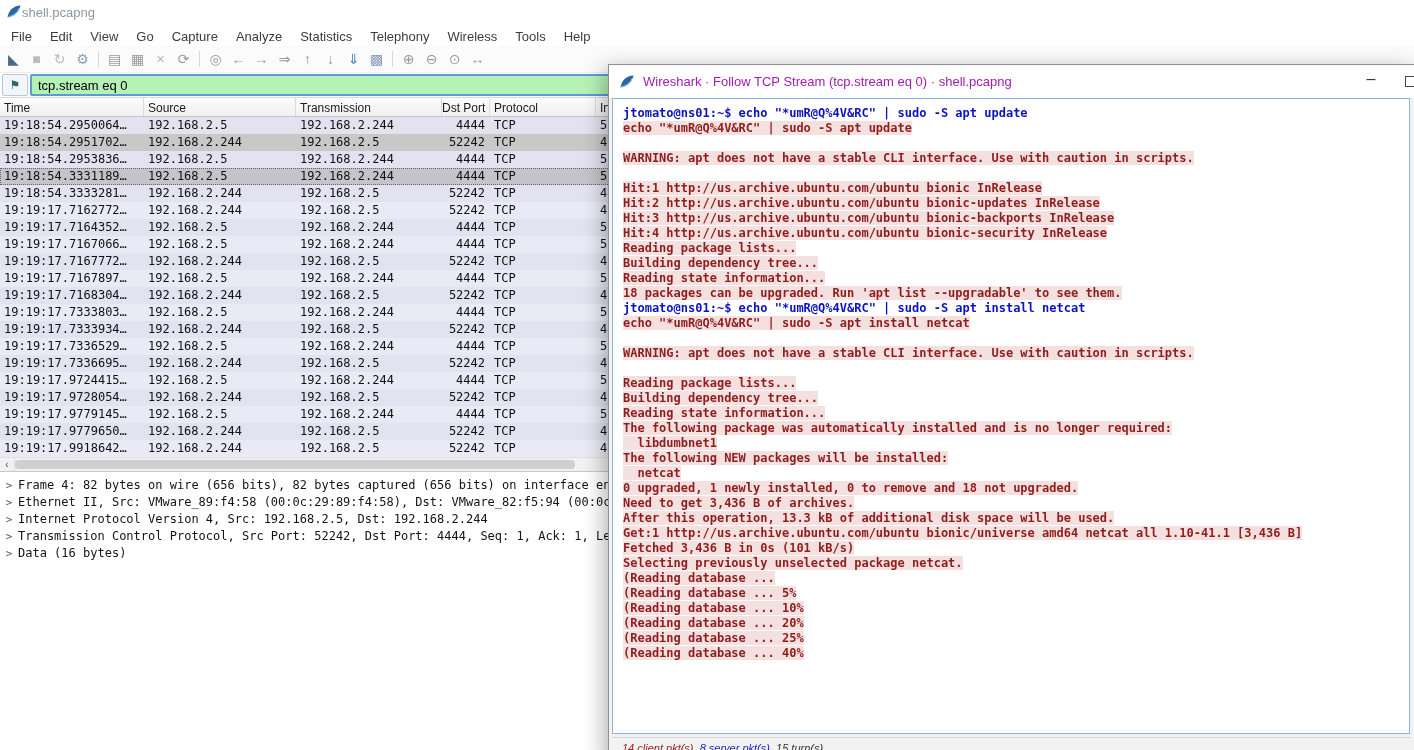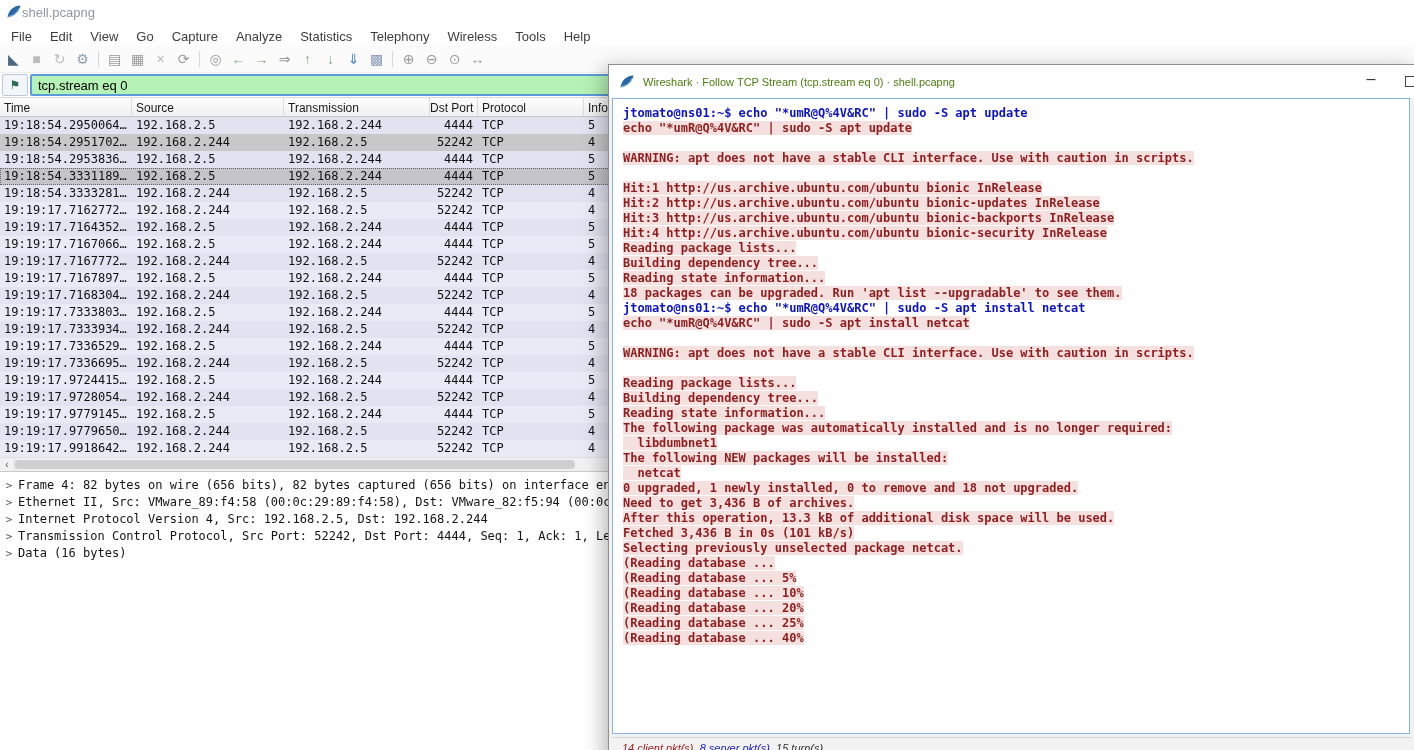--- a/index.html
+++ b/index.html
@@ -29,39 +29,39 @@
   .hcell{padding:3px 0 0 4px;border-right:1px solid #dcdcdc;box-sizing:border-box;overflow:hidden;white-space:nowrap}
   .hcell.c3{text-align:right;padding-right:5px;padding-left:0}
 
   .pl-body{font-family:"DejaVu Sans Mono",monospace;font-size:12px;color:#101010}
   .prow{height:17px;display:flex;line-height:17px;white-space:nowrap}
   .prow.even{background:#e2e2f0}
   .prow.odd{background:#eaeaf6}
   .prow.sel{background:#c8c8c8}
   .prow.cur{background:#c4c4ca;outline:1px dotted #666;outline-offset:-1px}
   .pcell{padding-left:4px;box-sizing:border-box;overflow:hidden}
-  .c0{width:132px}.c1{width:152px}.c2{width:146px}
+  .c0{width:144px}.c1{width:152px}.c2{width:146px}
   .c3{width:48px;text-align:right;padding-right:5px;padding-left:0}
   .c4{width:106px}.c5{flex:1}
 
   .hscroll{height:14px;background:#f1f1f1;border-top:1px solid #e0e0e0;position:relative;box-sizing:border-box}
   .hs-arrow{position:absolute;left:0;top:0;width:14px;height:13px;border-right:1px solid #dcdcdc;
             color:#555;font-size:10px;text-align:center;line-height:13px}
   .hs-thumb{position:absolute;left:15px;top:2px;width:560px;height:9px;background:#cfcfcf;border-radius:4px}
 
   .details{border-top:1px solid #c9c9c9;background:#fff;padding-top:5px;height:281px;box-sizing:border-box;
            font-family:"DejaVu Sans Mono",monospace;font-size:12px;color:#141414;overflow:hidden}
   .dline{height:17px;line-height:17px;white-space:nowrap}
   .dline .tw{display:inline-block;width:18px;text-align:center;color:#555;font-size:11px}
 
   
   .dialog{position:absolute;left:608px;top:64px;width:807px;height:700px;background:#f2f2f2;
           border:1px solid #8f8f8f;box-shadow:-4px 5px 20px rgba(0,0,0,.30);overflow:hidden;box-sizing:border-box}
   .dlg-title{height:33px;background:#fff;display:flex;align-items:center;gap:8px;padding-left:10px;box-sizing:border-box}
-  .dlg-title-text{font-size:11px;color:#4d7c0f}
+  .dlg-title-text{font-size:13px;color:#a21caf}
   .dlg-btn-min{position:absolute;top:0;left:742px;width:40px;height:32px;text-align:center;line-height:28px;font-size:16px;color:#333}
   .dlg-btn-max{position:absolute;top:0;left:782px;width:40px;height:32px;display:flex;align-items:center;justify-content:center}
   .max-box{width:10px;height:9px;border:1px solid #444}
 
   .stream-area{position:absolute;left:3px;top:33px;width:calc(100% - 7px);height:636px;background:#fff;
                border:1px solid #8ab4dd;box-sizing:border-box;padding:7px 0 0 10px;overflow:hidden;
                font-family:"DejaVu Sans Mono",monospace;font-size:12px;font-weight:bold;line-height:15px}
   .sline{white-space:pre;height:15px}
   .sline .cli{color:#8f1d1d;background:#f5e0e0}
   .sline .srv{color:#0b12c4}
@@ -354,20 +354,21 @@
         <div class="sline"><span class="cli">Reading package lists...</span></div>
         <div class="sline"><span class="cli">Building dependency tree...</span></div>
         <div class="sline"><span class="cli">Reading state information...</span></div>
         <div class="sline"><span class="cli">The following package was automatically installed and is no longer required:</span></div>
         <div class="sline"><span class="cli">  libdumbnet1</span></div>
         <div class="sline"><span class="cli">The following NEW packages will be installed:</span></div>
         <div class="sline"><span class="cli">  netcat</span></div>
         <div class="sline"><span class="cli">0 upgraded, 1 newly installed, 0 to remove and 18 not upgraded.</span></div>
         <div class="sline"><span class="cli">Need to get 3,436 B of archives.</span></div>
         <div class="sline"><span class="cli">After this operation, 13.3 kB of additional disk space will be used.</span></div>
+        <div class="sline"><span class="cli">Get:1 http://us.archive.ubuntu.com/ubuntu bionic/universe amd64 netcat all 1.10-41.1 [3,436 B]</span></div>
         <div class="sline"><span class="cli">Fetched 3,436 B in 0s (101 kB/s)</span></div>
         <div class="sline"><span class="cli">Selecting previously unselected package netcat.</span></div>
         <div class="sline"><span class="cli">(Reading database ...</span></div>
         <div class="sline"><span class="cli">(Reading database ... 5%</span></div>
         <div class="sline"><span class="cli">(Reading database ... 10%</span></div>
         <div class="sline"><span class="cli">(Reading database ... 20%</span></div>
         <div class="sline"><span class="cli">(Reading database ... 25%</span></div>
         <div class="sline"><span class="cli">(Reading database ... 40%</span></div>
       </div>
 

